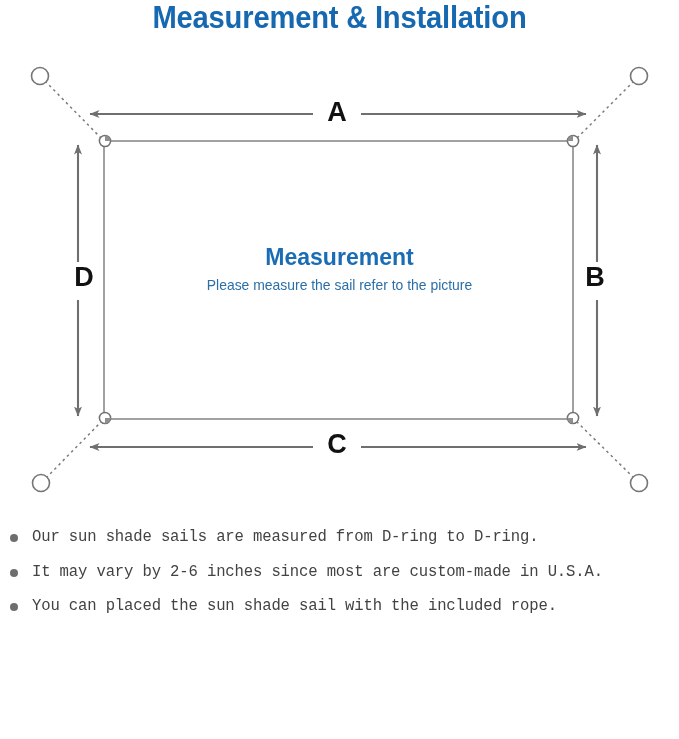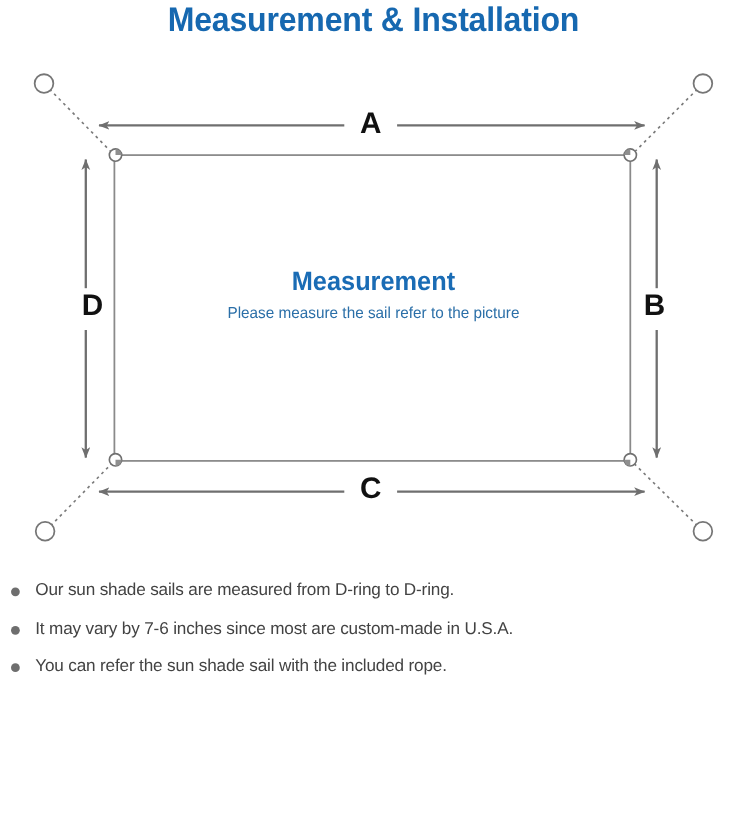--- a/index.html
+++ b/index.html
@@ -88,21 +88,21 @@
     width: 679px;
   }
   .note-row {
     position: relative;
     padding-left: 32px;
     padding-right: 9px;
     margin-bottom: 14px;
     font-size: 15.6px;
     line-height: 1.33;
     color: #434343;
-    font-family: Liberation Sans, sans-serif;
+    font-family: Liberation Mono, monospace;
     letter-spacing: -0.15px;
   }
   .note-bullet {
     position: absolute;
     left: 10px;
     top: 7px;
     width: 8px;
     height: 8px;
     border-radius: 50%;
     background: #6e6e6e;
@@ -184,19 +184,19 @@
   <div class="dim-letter" id="dim-d">D</div>
 </div>
 
 <div id="notes">
   <div class="note-row">
     <span class="note-bullet"></span>
     <span>Our sun shade sails are measured from D-ring to D-ring.</span>
   </div>
   <div class="note-row">
     <span class="note-bullet"></span>
-    <span>It may vary by 7-6 inches since most are custom-made in U.S.A.</span>
+    <span>It may vary by 2-6 inches since most are custom-made in U.S.A.</span>
   </div>
   <div class="note-row">
     <span class="note-bullet"></span>
-    <span>You can refer the sun shade sail with the included rope.</span>
+    <span>You can placed the sun shade sail with the included rope.</span>
   </div>
 </div>
 
 </body></html>

